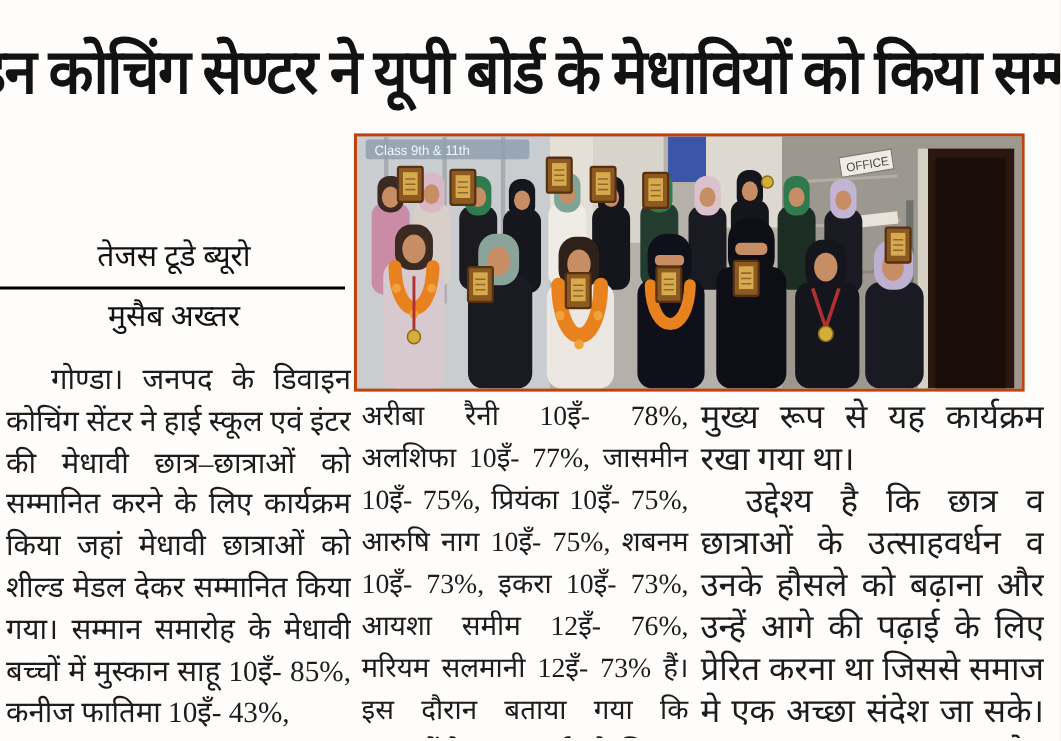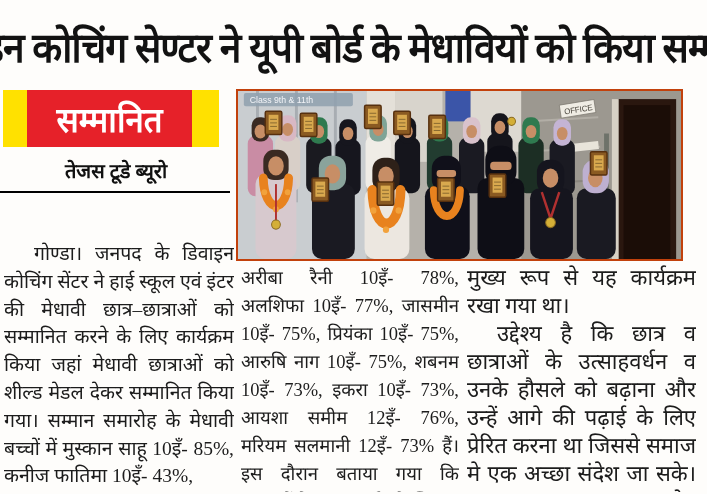--- a/index.html
+++ b/index.html
@@ -25,21 +25,21 @@
   .kicker-red{
     position:absolute;left:24px;top:0;right:27px;height:100%;
     background:#e62129;display:flex;align-items:center;justify-content:center;
   }
   .kicker-label{
     color:#ffffff;font-size:33px;font-weight:700;letter-spacing:0;
     transform:scaleY(1.05);
   }
   
   .byline-wrap{position:absolute;left:0;top:158px;width:232px;text-align:center;}
-  .byline{font-size:20px;font-weight:700;color:#111;line-height:1.3;}
+  .byline{font-size:20px;font-weight:400;color:#111;line-height:1.3;}
   .byline-rule{border:none;border-top:2.5px solid #000;margin:7px 0 5px 0;width:230px;}
   
   .photo{
     position:absolute;left:236px;top:89px;width:447px;height:172px;
     border:2px solid #c2410c;box-sizing:border-box;background:#b7b3ac;
   }
   .photo svg{display:block;width:100%;height:100%;}
   
   .col{
     position:absolute;text-align:justify;color:#1c1c1c;
@@ -53,29 +53,25 @@
   .col3{left:467px;top:264px;width:229px;height:228px;font-size:22px;line-height:28px;}
   .col3 .para2{text-indent:30px;}
 </style>
 </head>
 <body>
 
 <div class="page">
 
   <div class="headline">डिवाइन कोचिंग सेण्टर ने यूपी बोर्ड के मेधावियों को किया सम्मानित</div>
 
-  <div class="kicker">
-    <div class="kicker-red">
-      <span class="kicker-label">सम्मानित</span>
-    </div>
-  </div>
 
   <div class="byline-wrap">
     <div class="byline">तेजस टूडे ब्यूरो</div>
     <hr class="byline-rule">
+    <div class="byline">मुसैब अख्तर</div>
   </div>
 
   <div class="photo">
     <svg viewBox="0 0 455 166" preserveAspectRatio="none">
       <defs>
         <g id="plq">
           <rect x="0" y="0" width="17" height="23" rx="1.5" fill="#8a5a22" stroke="#57300f" stroke-width="1.5"></rect>
           <rect x="3.5" y="3.5" width="10" height="15" fill="#d9a94e"></rect>
           <line x1="5" y1="8" x2="12" y2="8" stroke="#8a6a30" stroke-width="1"></line>
           <line x1="5" y1="11.5" x2="12" y2="11.5" stroke="#8a6a30" stroke-width="1"></line>

